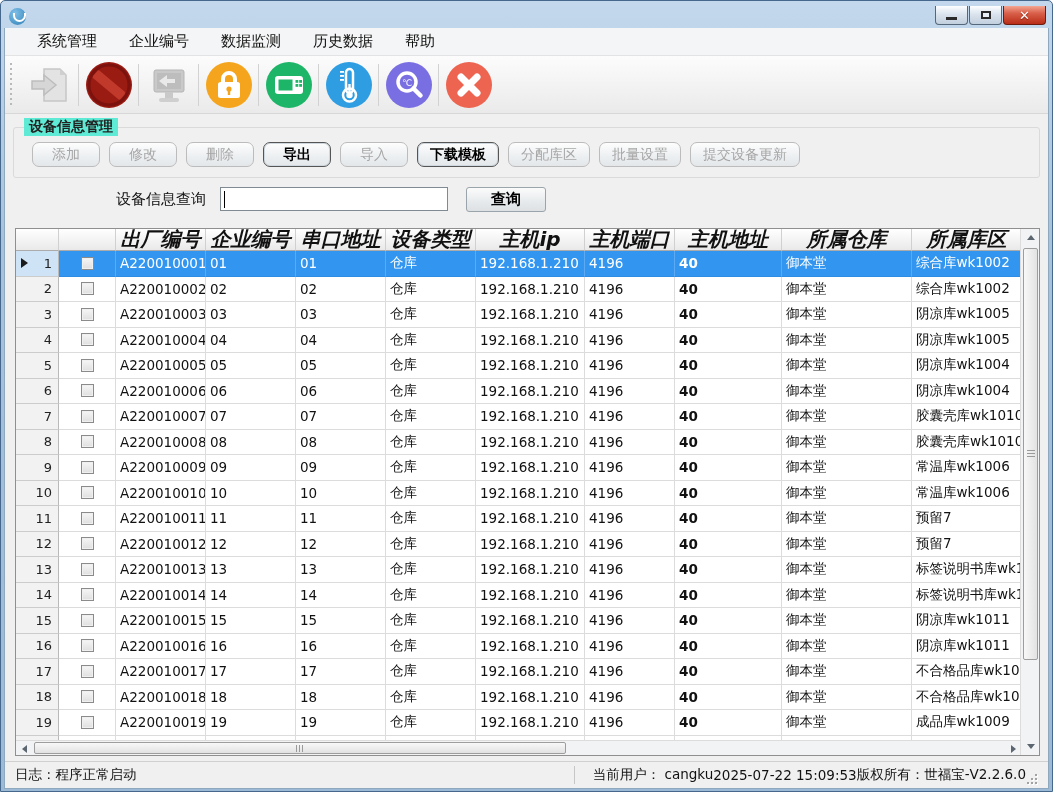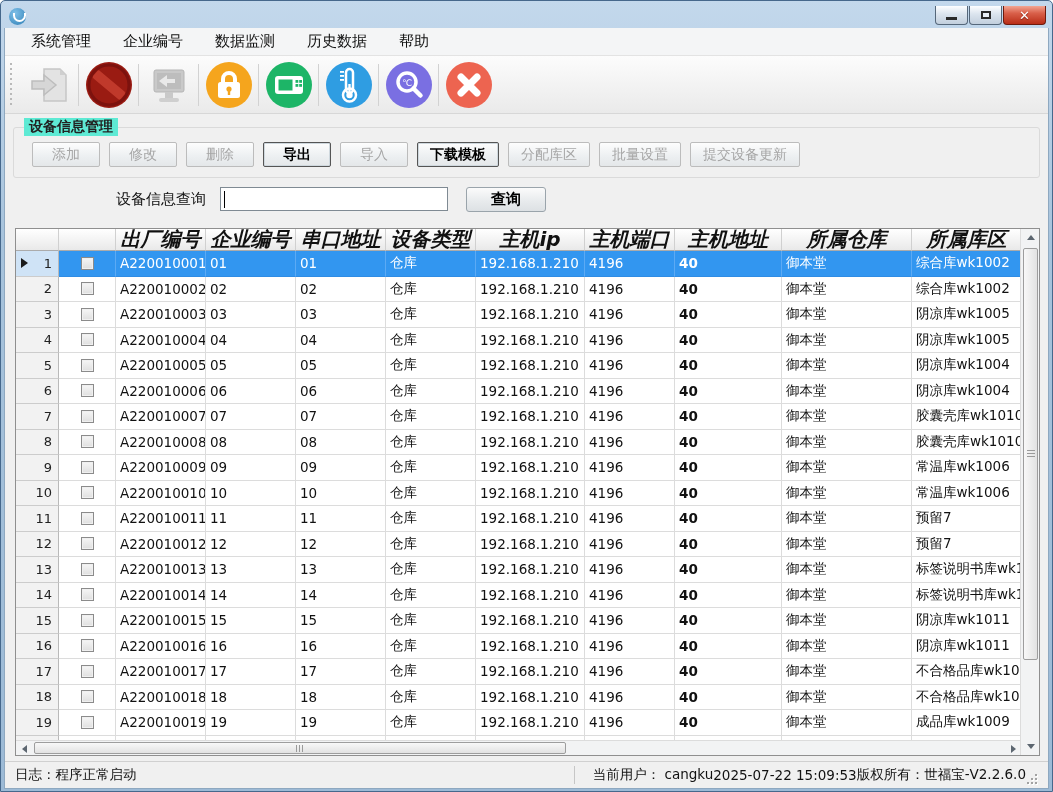--- a/index.html
+++ b/index.html
@@ -20,38 +20,38 @@
   .win-btn{width:33px;height:19px;border:1px solid #55677a;border-top:none;border-radius:0 0 4px 4px;
     background:linear-gradient(#fdfeff,#dbe4ee 45%,#c2cfdd);margin-left:1px;
     display:flex;align-items:center;justify-content:center;cursor:default;}
   .win-btn .glyph-min{width:11px;height:3px;background:#2a2a2a;margin-top:6px;}
   .win-btn .glyph-max{width:10px;height:8px;border:2px solid #2a2a2a;background:#e8eef5;}
   .win-btn.close{width:43px;background:linear-gradient(#f2a592,#d9604a 40%,#b92d17);border-color:#6e1a0c;}
   .win-btn.close .glyph-x{color:#fff;font-size:13px;font-weight:bold;line-height:1;text-shadow:0 1px 1px #7e2012;}
   
   .client{height:761px;background:#f0f0f0;position:relative;overflow:hidden;border:1px solid #8ea8c0;border-top:none;}
   
-  .menubar{height:28px;background:#f4f5f6;border-bottom:1px solid #e3e3e3;display:flex;align-items:center;padding-left:10px;}
+  .menubar{height:28px;background:#f4f5f6;border-bottom:1px solid #e3e3e3;display:flex;align-items:center;padding-left:16px;}
   .menu-item{font-size:15px;color:#111;padding:4px 16px;cursor:default;}
   
   .toolbar{height:58px;background:linear-gradient(#fcfcfc,#eaeaea);border-bottom:1px solid #d7d7d7;
     display:flex;align-items:center;}
   .tb-grip{width:5px;height:44px;margin:0 6px 0 4px;
     background:repeating-linear-gradient(180deg,#b9b9b9 0 2px,transparent 2px 5px);
     background-size:2px 100%;background-repeat:no-repeat;background-position:1px 0;}
   .tb-item{width:57px;display:flex;align-items:center;justify-content:center;position:relative;}
   .tb-sep{width:1px;height:42px;background:#d2d2d2;margin:0 1px;}
   .tb-circle{width:46px;height:46px;border-radius:50%;display:flex;align-items:center;justify-content:center;}
   .tb-flat svg{display:block;}
   
   .groupbox{margin:13px 8px 0 8px;height:51px;border:1px solid #dadada;border-radius:3px;position:relative;}
   .groupbox-title{position:absolute;top:-10px;left:10px;background:#5eead4;padding:0 5px;
     font-size:14px;font-weight:bold;color:#222;}
   .btn-row{display:flex;margin:14px 0 0 18px;gap:9px;}
-  .abtn{height:25px;min-width:68px;padding:0 12px;font-size:14px;border:1px solid #bcbcbc;border-radius:2px;
+  .abtn{height:25px;min-width:68px;padding:0 12px;font-size:14px;border:1px solid #bcbcbc;border-radius:7px;
     background:linear-gradient(#fdfdfd,#eceff1 60%,#e4e7e9);color:#a6a6a6;
     font-family:"DejaVu Sans","Liberation Sans",sans-serif;}
   .abtn.on{color:#000;font-weight:bold;border:1px solid #555;box-shadow:0 0 0 1px #cfd8de inset;}
   
   .search-row{height:42px;display:flex;align-items:center;padding-left:111px;}
   .search-label{font-size:15px;color:#111;}
   .search-input{width:228px;height:24px;margin-left:14px;border:1px solid #7f8a93;background:#fff;position:relative;}
   .caret{position:absolute;left:3px;top:3px;width:1px;height:17px;background:#000;}
   .query-btn{width:80px;height:25px;margin-left:18px;font-size:15px;border:1px solid #9aa4ab;border-radius:3px;
     background:linear-gradient(#fbfbfb,#e7eaec 60%,#dde1e4);color:#000;

